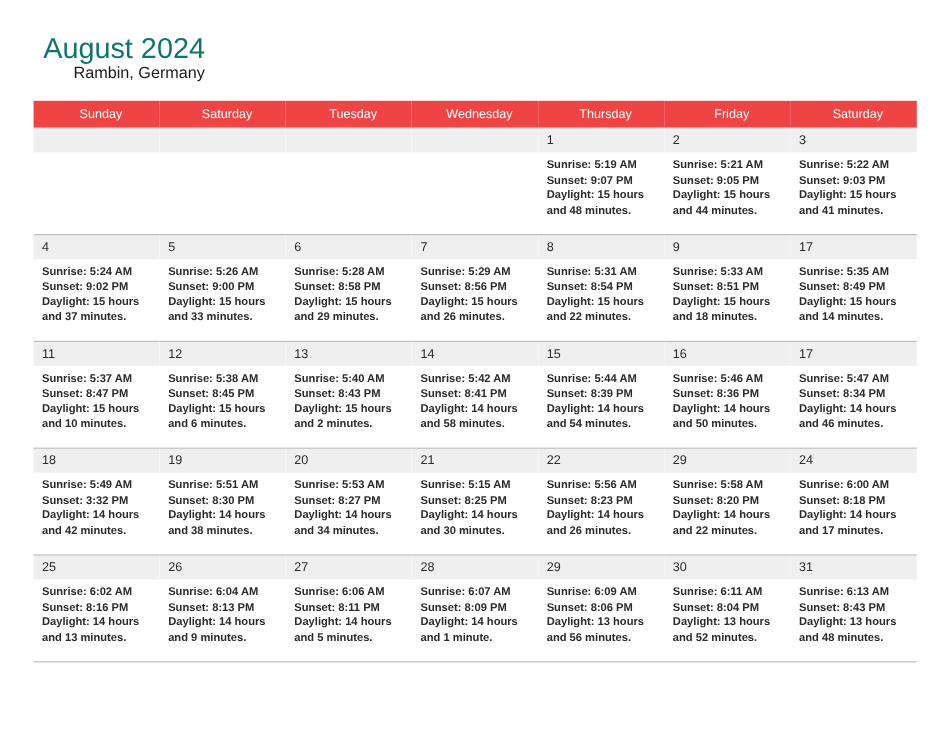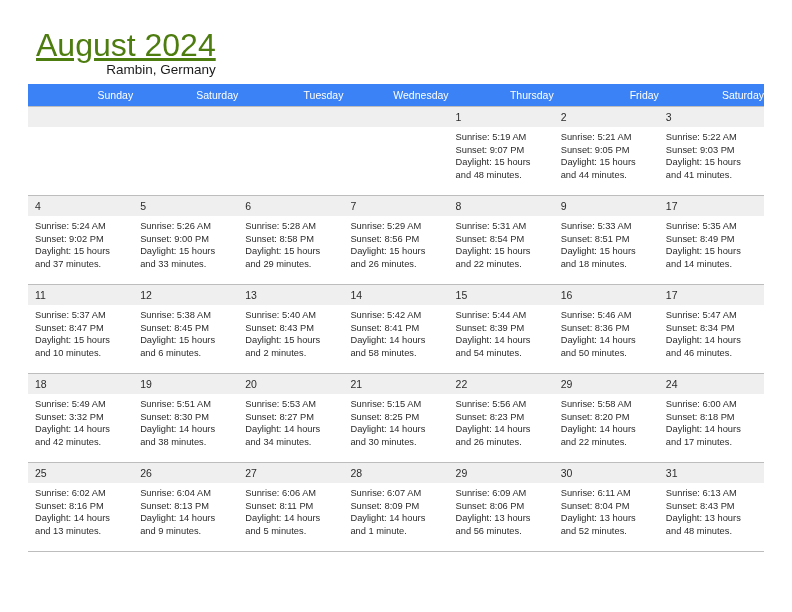--- a/index.html
+++ b/index.html
@@ -58,47 +58,46 @@
     margin-left: 36px;
     display: block;
     margin-top: -3px;
     letter-spacing: -0.2px;
   }
   .title-block {
     text-align: right;
     padding-top: 0;
   }
   .cal-title {
-    font-size: 32px;
+    font-size: 24px;
     font-weight: normal;
-    color: #4d7c0f;
+    color: #0f766e;
     line-height: 1.1;
     letter-spacing: 0px;
-    text-decoration: underline;
   }
   .cal-subtitle {
     font-size: 13.5px;
     color: #1a1a1a;
     margin-top: 0;
     line-height: 1.1;
   }
 
   
   .calendar {
     width: 736px;
     margin: 8px auto 0 auto;
     border-collapse: collapse;
     table-layout: fixed;
   }
   .calendar th {
-    background: #3b82f6;
+    background: #ef4444;
     color: #ffffff;
     font-size: 10.5px;
     font-weight: normal;
-    text-align: right;
+    text-align: center;
     padding: 5px 0 5px 7px;
     height: 21px;
     border: none;
   }
   .calendar td {
     width: 105.14px;
     height: 89px;
     vertical-align: top;
     border-top: 1px solid #bdbdbd;
     border-bottom: 1px solid #bdbdbd;
@@ -113,20 +112,21 @@
     background: #efefef;
     height: 20px;
     line-height: 12px;
   }
   td.empty .daynum { background: #efefef; }
   .info {
     padding: 4px 6px 0 7px;
     font-size: 9.3px;
     line-height: 12.6px;
     color: #2b2b2b;
+    font-weight: bold;
   }
   .info div { white-space: normal; }
 </style>
 </head>
 <body>
 
 <div class="page">
 
   <div class="header">
     <div class="title-block">

